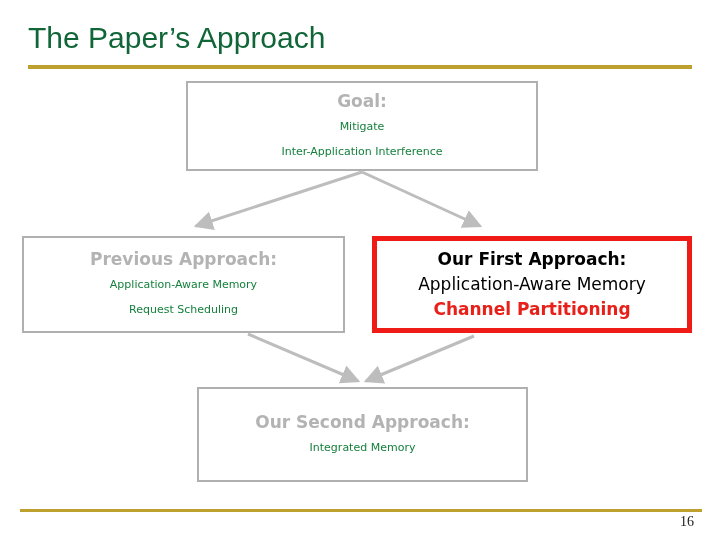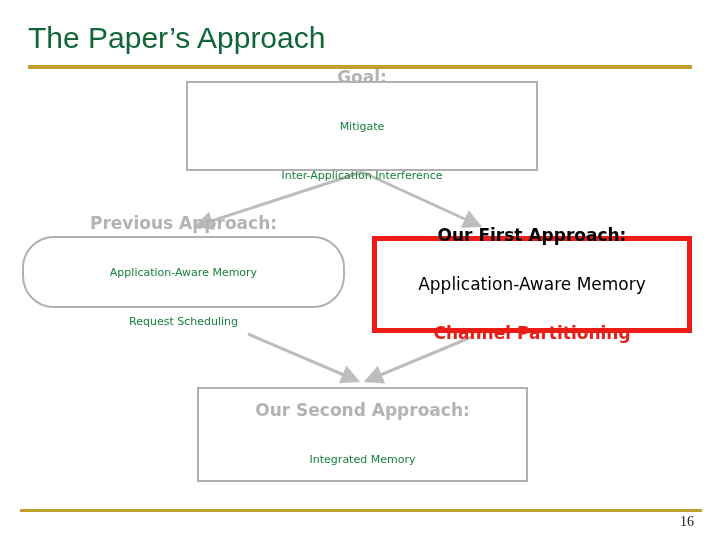--- a/index.html
+++ b/index.html
@@ -77,21 +77,20 @@
   
   .node {
     position: absolute;
     box-sizing: border-box;
     background: #ffffff;
     display: flex;
     flex-direction: column;
     align-items: center;
     justify-content: center;
     text-align: center;
-    gap: 24px;
   }
   .node .line {
     display: block;
     white-space: nowrap;
   }
 
   
   .node-gray {
     border: 2px solid #b0b0b0;
     color: #b8b8b8;
@@ -128,21 +127,21 @@
   }
   .node-red .line-accent {
     font-weight: bold;
     font-size: 17px;
     line-height: 25px;
     color: #e8201a;
   }
 
   
   #node-goal      { left: 186px; top:  81px; width: 352px; height:  90px; }
-  #node-previous  { left:  22px; top: 236px; width: 323px; height:  72px; border-radius: 32px; }
+  #node-previous  { left:  22px; top: 236px; width: 323px; height:  97px; }
   #node-first     { left: 372px; top: 236px; width: 320px; height:  97px; }
   #node-second    { left: 197px; top: 387px; width: 331px; height:  95px; }
 </style>
 </head>
 <body>
 
 <div class="slide-title">The Paper’s Approach</div>
 <div class="title-rule"></div>
 
 <div class="diagram">

